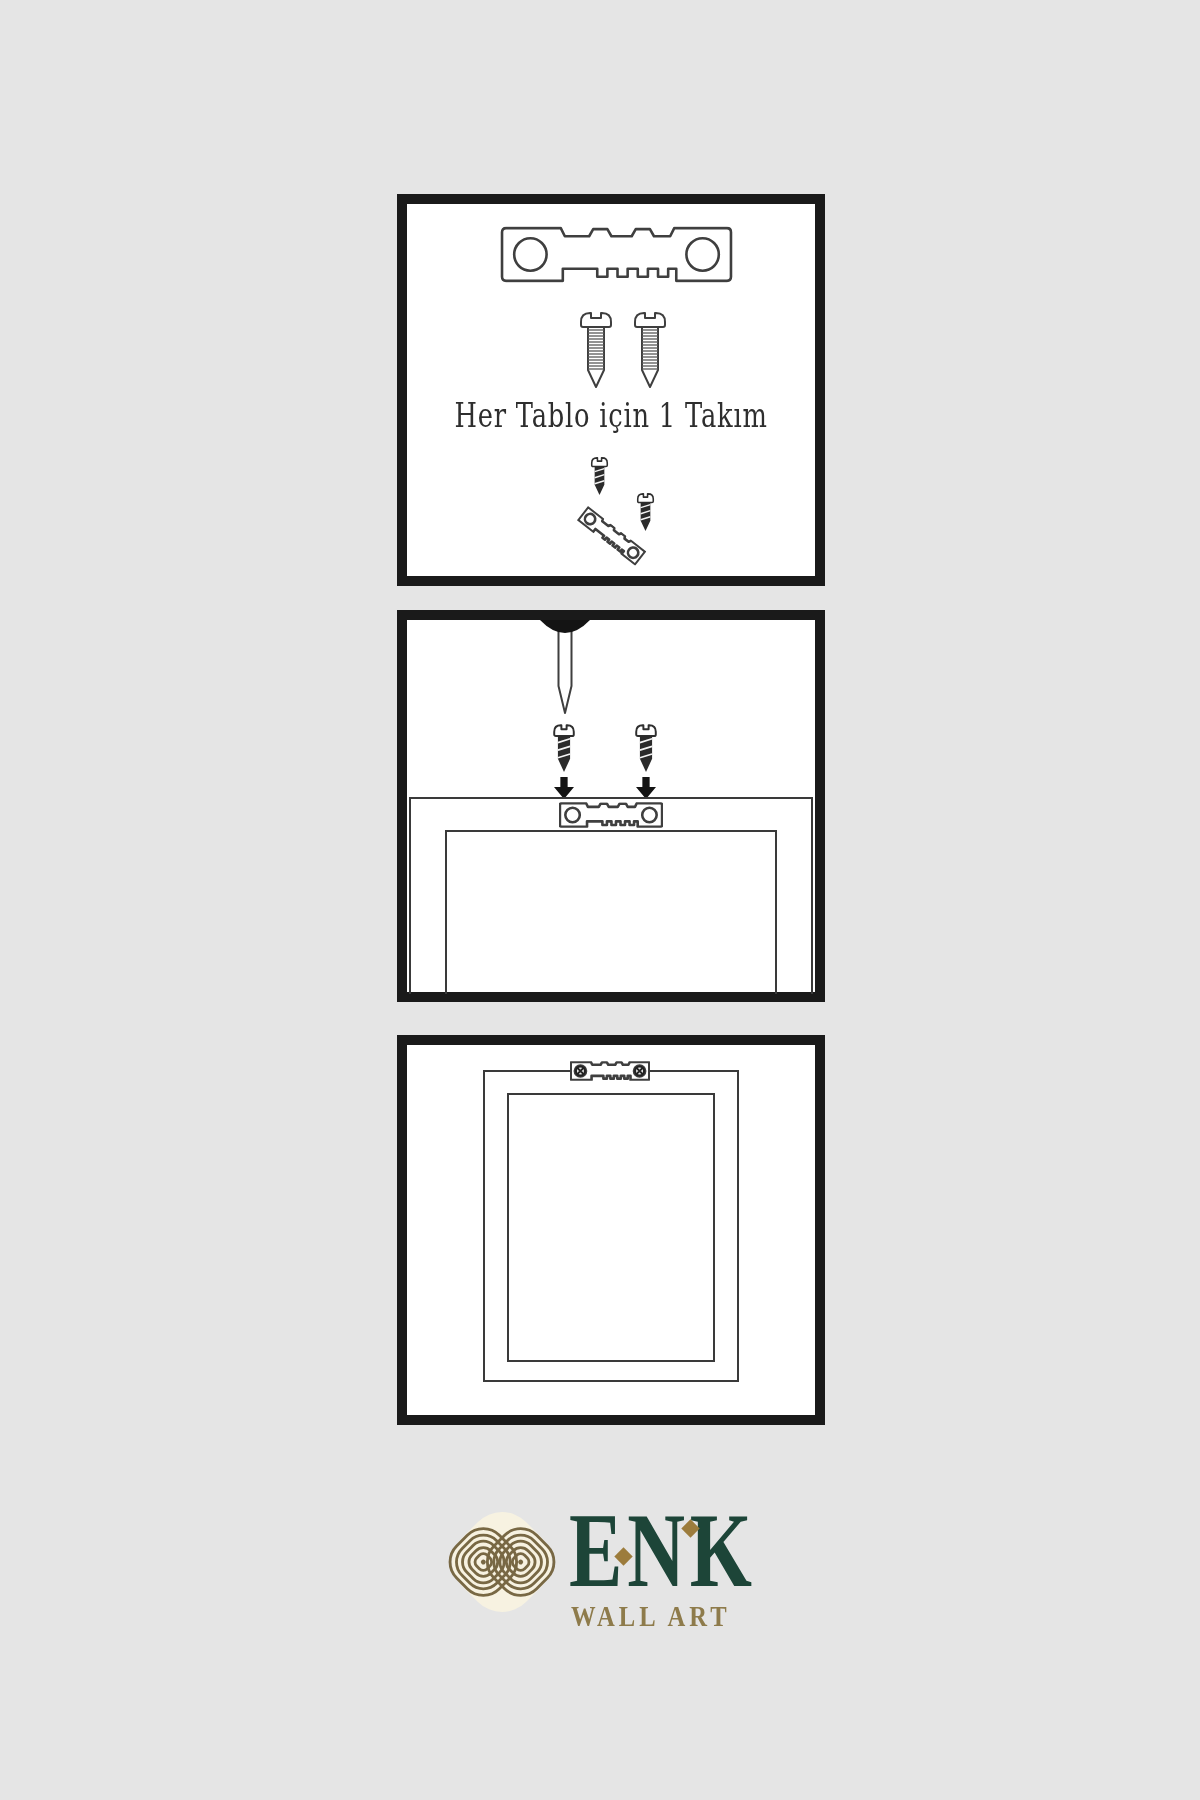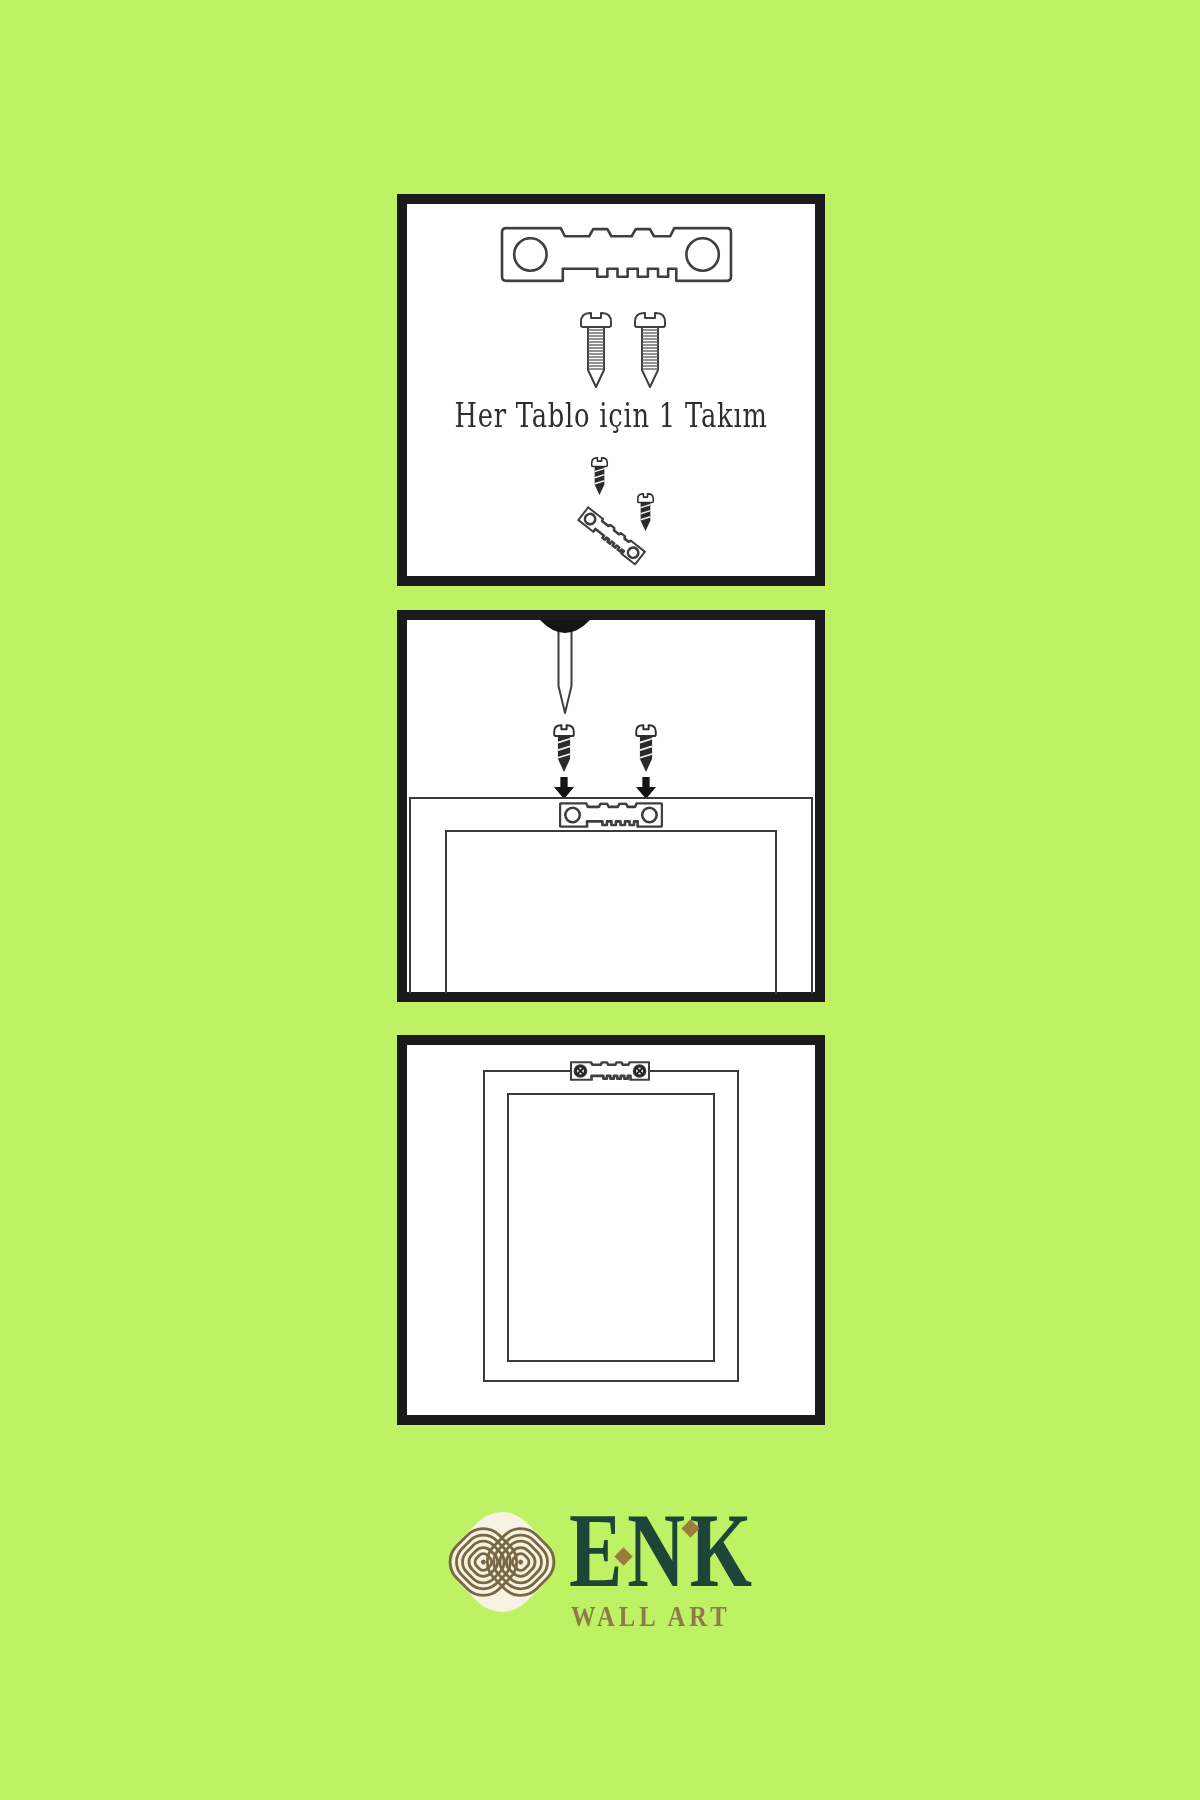--- a/index.html
+++ b/index.html
@@ -1,16 +1,16 @@
 <!DOCTYPE html>
 <html><head>
 <meta charset="utf-8">
 <style>
   html,body{margin:0;padding:0;background:#ffffff;}
-  .canvas{position:relative;width:1200px;height:1800px;background:#bef264;overflow:hidden;
+  .canvas{position:relative;width:1200px;height:1800px;background:#e5e5e5;overflow:hidden;
           font-family:"Liberation Serif", serif;}
   .panel{position:absolute;left:397px;width:428px;border:10px solid #1a1a1a;background:#fff;
          box-sizing:border-box;}
   #panel-kit{top:194px;height:392px;}
   #panel-install{top:610px;height:392px;}
   #panel-result{top:1035px;height:390px;}
   .abs{position:absolute;}
   .kit-caption{position:absolute;left:0;right:0;top:192px;text-align:center;
      font-family:"DejaVu Serif", serif;font-size:33px;color:#2e2e2e;
      letter-spacing:1px;white-space:nowrap;transform:scaleX(0.78);}

